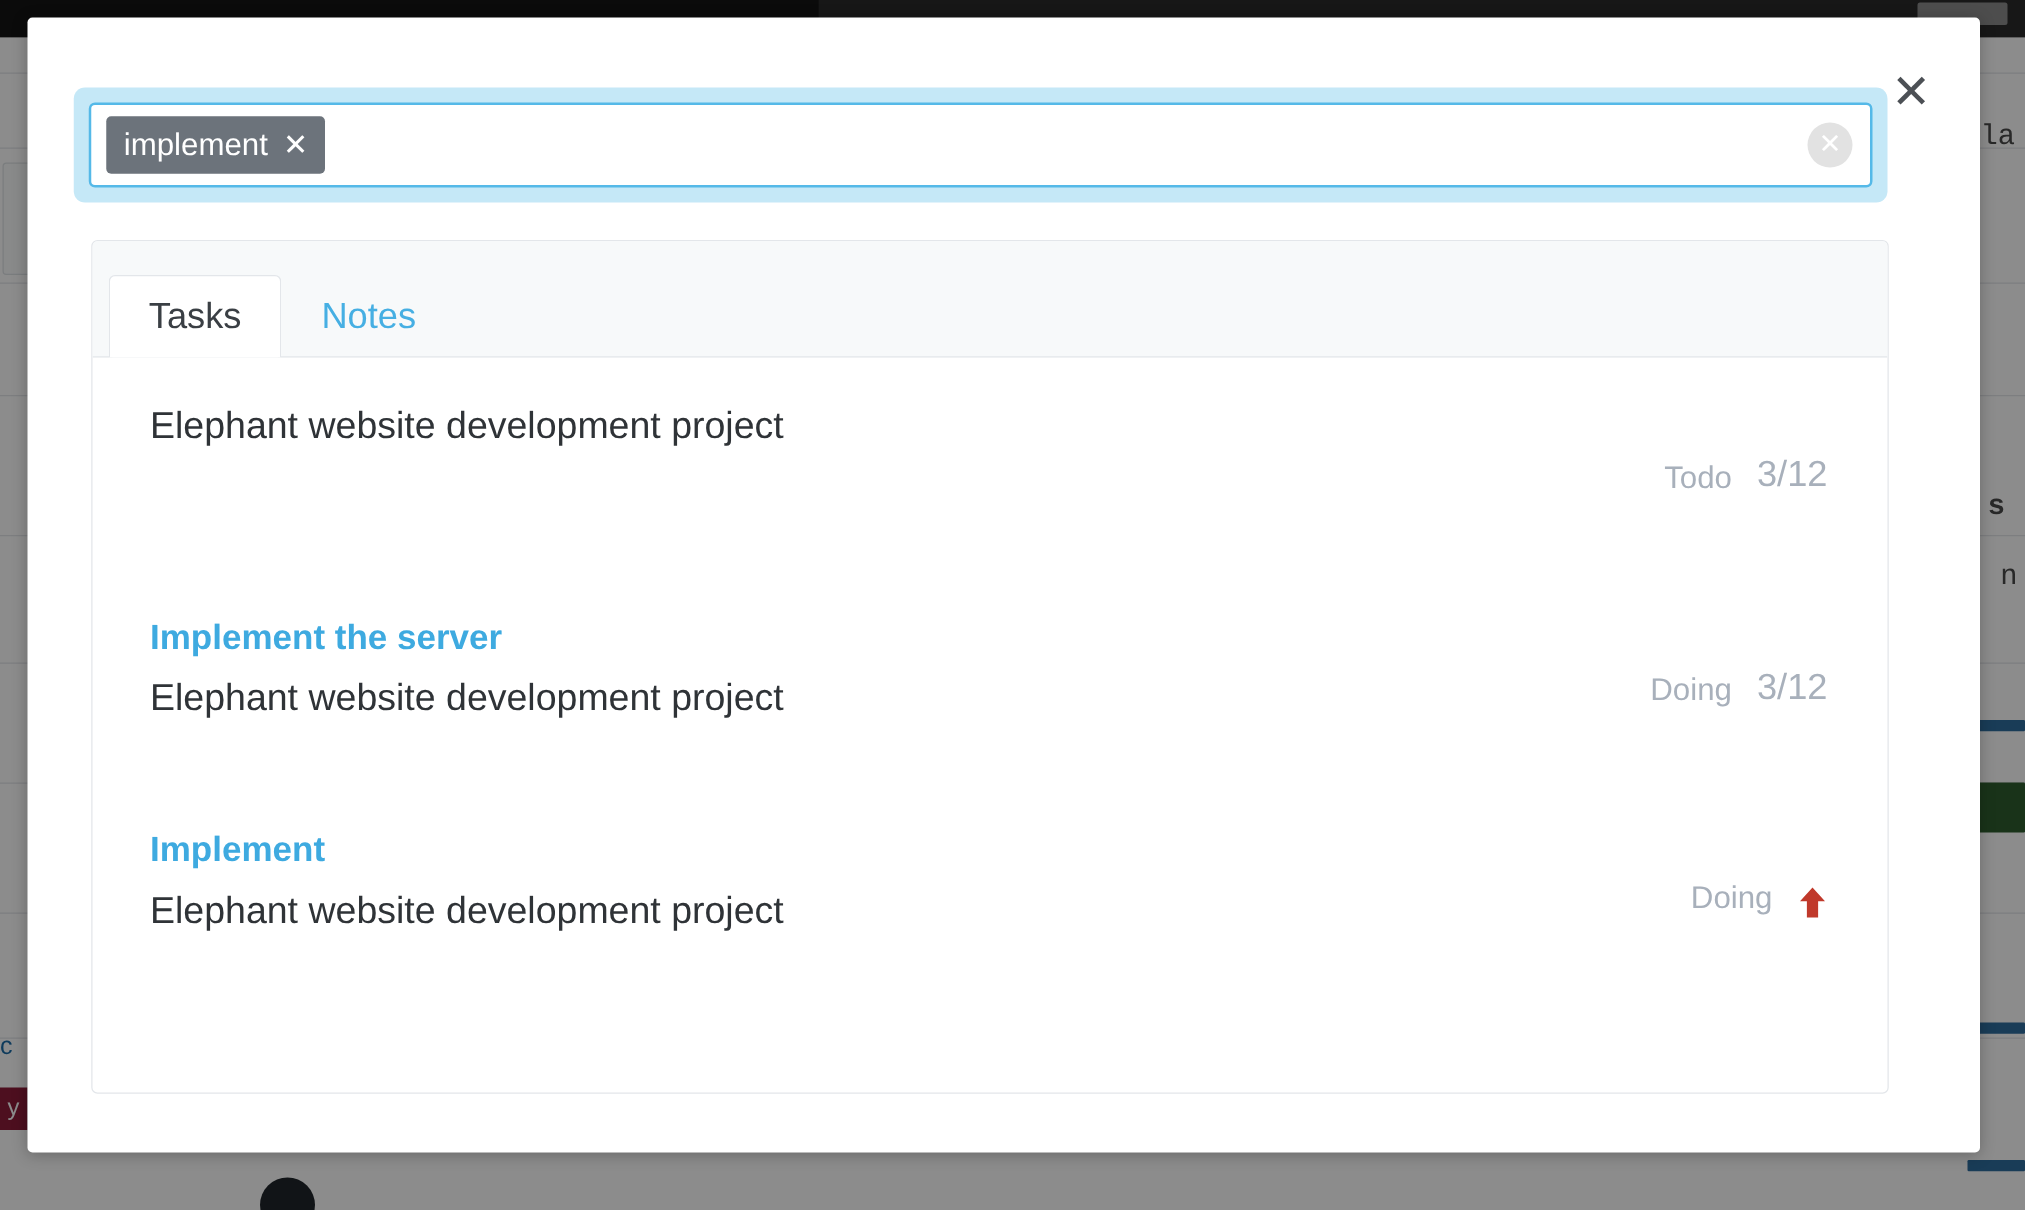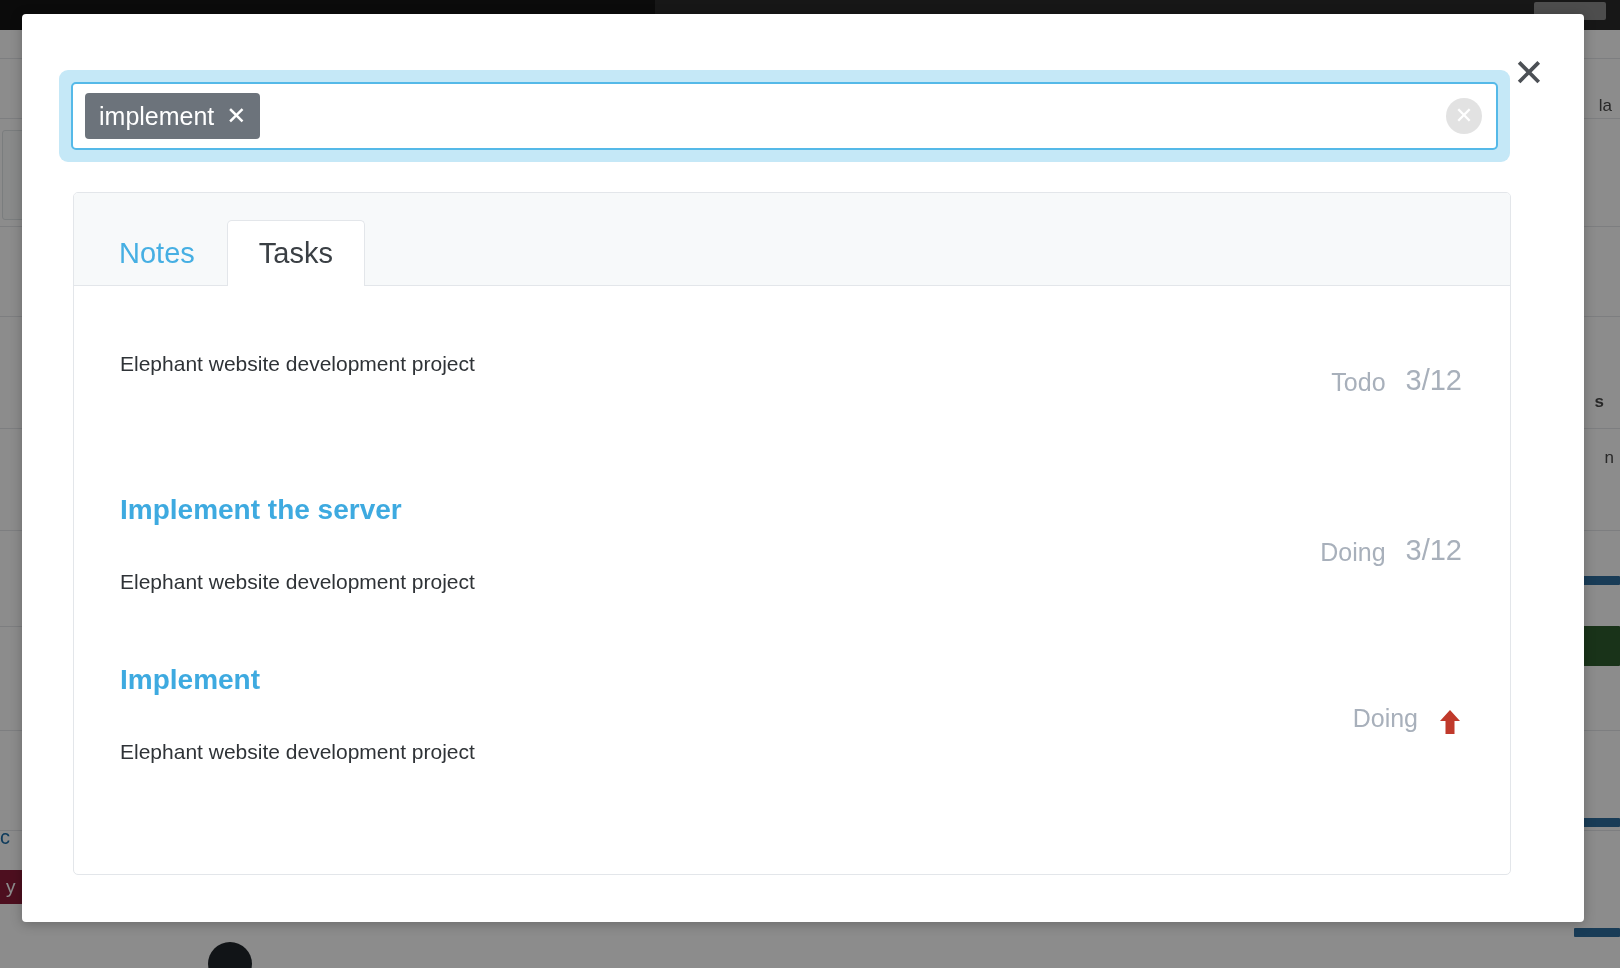--- a/index.html
+++ b/index.html
@@ -66,22 +66,23 @@
     background: #e3e6e9;
   }
   .bg-bar {
     position: absolute;
     height: 9px;
     border-radius: 1px;
   }
   .bg-text {
     position: absolute;
     color: #4a4a4a;
-    font-size: 17px;
+    font-size: 23px;
     white-space: nowrap;
+    font-family: Liberation Mono, monospace;
   }
   .bg-card {
     position: absolute;
     border: 1px solid #dfe3e6;
     background: #fafbfc;
     border-radius: 3px;
   }
   .bg-avatar {
     position: absolute;
     width: 44px; height: 44px;
@@ -263,22 +264,21 @@
   }
   .result-title {
     color: #3eaae0;
     font-size: 28px;
     font-weight: bold;
     margin-bottom: 16px;
     display: inline-block;
   }
   .result-subtitle {
     color: #2f3337;
-    font-size: 21px;
-    margin-top: 28px;
+    font-size: 30px;
   }
   .result-meta {
     position: absolute;
     right: 48px;
     top: 78px;
     display: flex;
     align-items: flex-end;
     gap: 20px;
     color: #a8b0bb;
     font-size: 25px;
@@ -347,25 +347,25 @@
         <span id="token-remove-icon">✕</span>
       </span>
       <input id="search-text-input" type="text" placeholder="" style="">
       <span id="search-clear-button">✕</span>
     </div>
   </div>
 
   <div id="results-card">
 
     <div id="tabs-bar">
+      <div class="tab active">
+        <span>Tasks</span>
+      </div>
       <div class="tab inactive">
         <span>Notes</span>
-      </div>
-      <div class="tab active">
-        <span>Tasks</span>
       </div>
     </div>
 
     <div id="results-list">
 
       <div class="result-row">
         <div class="result-subtitle">Elephant website development project</div>
         <div class="result-meta">
           <span>Todo</span>
           <span class="meta-date">3/12</span>

